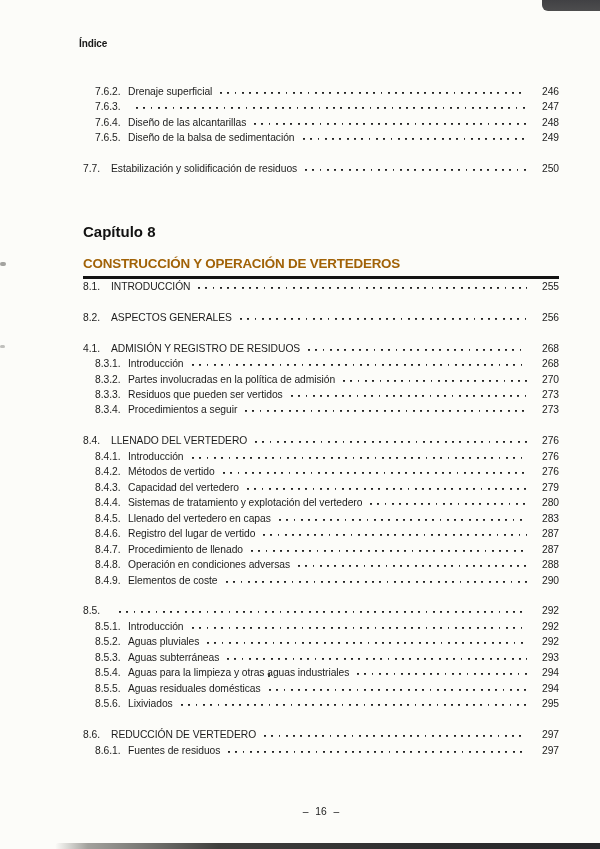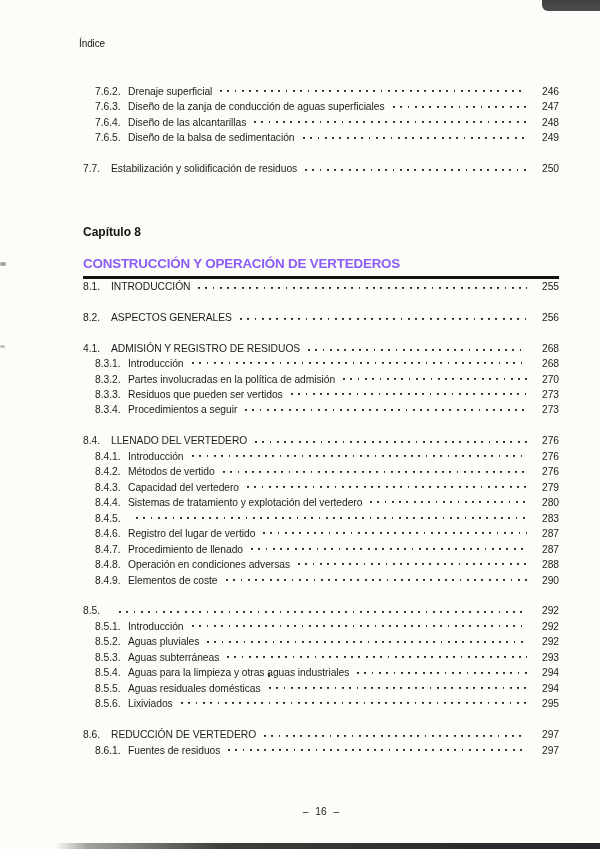--- a/index.html
+++ b/index.html
@@ -15,41 +15,41 @@
   .sheet {
     position: relative;
     width: 600px;
     height: 849px;
   }
   .page-header {
     position: absolute;
     left: 79px;
     top: 38px;
     font-size: 10px;
-    font-weight: normal;
+    font-weight: bold;
     letter-spacing: -0.1px;
     color: #161616;
   }
   .content {
     position: absolute;
     left: 83px;
     right: 41px;
     top: 84px;
   }
   
   .toc .group + .group { margin-top: 15.5px; }
   .row {
     display: flex;
     align-items: baseline;
     line-height: 15.45px;
     font-size: 10.3px;
     letter-spacing: -0.05px;
     white-space: nowrap;
   }
-  .row.lvl2 { padding-left: 12px; align-items: center; }
+  .row.lvl2 { padding-left: 12px; }
   .row .num { flex: none; }
   .row.lvl1 .num { min-width: 28px; }
   .row.lvl2 .num { min-width: 33px; }
   .row .label { flex: none; }
   .row .leader {
     flex: 1;
     min-width: 14px;
     height: 3px;
     margin: 0 6px 0 8px;
     background-image: repeating-linear-gradient(to right, #222 0, #222 1.8px, transparent 1.8px, transparent 7.3px);
@@ -58,34 +58,34 @@
     background-position: left top;
   }
   .row .page {
     flex: none;
     width: 26px;
     text-align: right;
   }
   
   .chapter-heading { margin-top: 47px; }
   .chapter-kicker {
-    font-size: 12px;
+    font-size: 15px;
     font-weight: bold;
     line-height: 16px;
     color: #111;
   }
   .chapter-title {
     margin-top: 16px;
     font-size: 13.4px;
     font-weight: bold;
     letter-spacing: -0.2px;
     line-height: 16px;
     padding-bottom: 4px;
     border-bottom: 3px solid #131313;
-    color: #8b5cf6;
+    color: #a16207;
   }
   #toc-ch8 { margin-top: 0; }
   
   .page-footer {
     position: absolute;
     left: 83px;
     right: 41px;
     top: 806px;
     text-align: center;
     font-size: 10.3px;
@@ -138,21 +138,20 @@
     <div class="toc" id="toc-top">
         <div class="group">
           <div class="row lvl2">
             <span class="num">7.6.2.</span>
             <span class="label">Drenaje superficial</span>
             <span class="leader"></span>
             <span class="page">246</span>
           </div>
           <div class="row lvl2">
             <span class="num">7.6.3.</span>
-            <span class="label">Diseño de la zanja de conducción de aguas superficiales</span>
             <span class="leader"></span>
             <span class="page">247</span>
           </div>
           <div class="row lvl2">
             <span class="num">7.6.4.</span>
             <span class="label">Diseño de las alcantarillas</span>
             <span class="leader"></span>
             <span class="page">248</span>
           </div>
           <div class="row lvl2">
@@ -252,20 +251,21 @@
             <span class="page">279</span>
           </div>
           <div class="row lvl2">
             <span class="num">8.4.4.</span>
             <span class="label">Sistemas de tratamiento y explotación del vertedero</span>
             <span class="leader"></span>
             <span class="page">280</span>
           </div>
           <div class="row lvl2">
             <span class="num">8.4.5.</span>
+            <span class="label">Llenado del vertedero en capas</span>
             <span class="leader"></span>
             <span class="page">283</span>
           </div>
           <div class="row lvl2">
             <span class="num">8.4.6.</span>
             <span class="label">Registro del lugar de vertido</span>
             <span class="leader"></span>
             <span class="page">287</span>
           </div>
           <div class="row lvl2">

